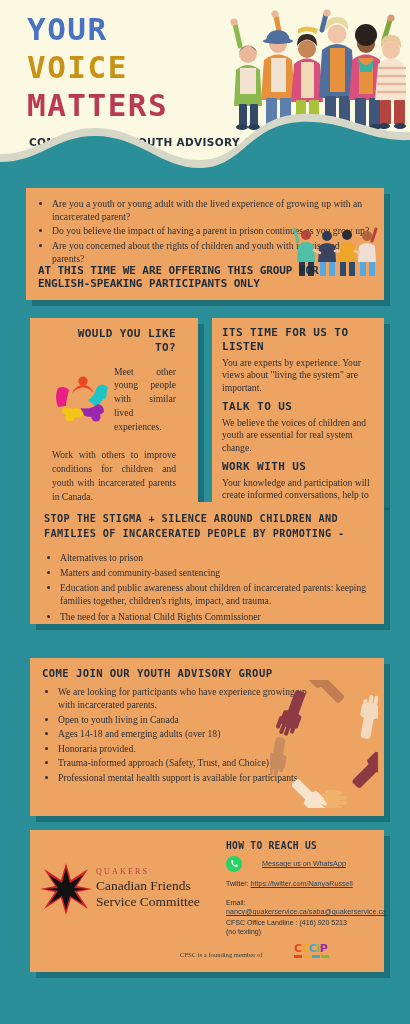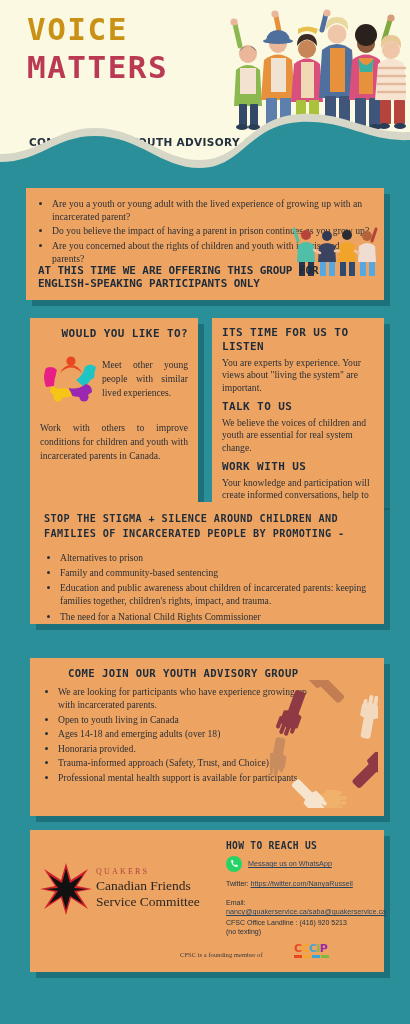--- a/index.html
+++ b/index.html
@@ -68,21 +68,21 @@
   .note{
     position:absolute;left:12px;bottom:10px;right:10px;
     font-family:"DejaVu Sans Mono", monospace;
     font-weight:bold;font-size:11px;letter-spacing:-.1px;
     color:#1d2b3a;text-transform:uppercase;
   }
   .kids{position:absolute;right:6px;bottom:22px;width:86px;height:55px;}
 
   
   #card2{left:30px;top:318px;width:168px;height:186px;}
-  #card2 .pad{padding:9px 10px;}
+  #card2 .pad{padding:9px 22px;}
   #card2 .hd{text-align:right;}
   .mid-row{display:flex;align-items:center;margin-top:10px;}
   .circle-people{width:62px;height:56px;flex:0 0 62px;}
   #card2 .mtxt{font-family:"Liberation Serif", serif;font-size:9.6px;line-height:1.45;color:#2c2f35;text-align:justify;}
   #card2 .btxt{margin-top:14px;font-family:"Liberation Serif", serif;font-size:9.6px;line-height:1.45;color:#2c2f35;text-align:justify;}
 
   #card3{left:212px;top:318px;width:172px;height:186px;}
   #card3 .pad{padding:8px 10px;}
   #card3 .hd{font-size:11px;margin-top:5px;}
   #card3 .hd.first{margin-top:0;}
@@ -91,42 +91,42 @@
   
   #card4{left:30px;top:502px;width:354px;height:122px;}
   #card4 .pad{padding:10px 14px;}
   #card4 .hd{font-size:10.2px;line-height:1.45;margin-bottom:9px;}
   #card4 ul.blist{padding-left:16px;}
   #card4 ul.blist li{font-size:9.6px;line-height:1.38;margin-bottom:2px;}
 
   
   #card5{left:30px;top:658px;width:354px;height:158px;}
   #card5 .pad{padding:9px 12px;}
-  #card5 .hd{font-size:10.6px;margin-bottom:5px;margin-left:26px;}
+  #card5 .hd{font-size:10.6px;margin-bottom:5px;}
   #card5 ul.blist{padding-left:16px;width:250px;}
   #card5 ul.blist li{font-size:9.6px;line-height:1.36;margin-bottom:1.5px;}
   .hands{position:absolute;right:6px;top:22px;width:108px;height:128px;}
 
   
   #card6{left:30px;top:830px;width:354px;height:142px;}
   .logo-zone{position:absolute;left:10px;top:28px;width:170px;height:62px;display:flex;align-items:center;gap:4px;}
   .star{width:52px;height:52px;flex:0 0 52px;}
   .qtext{line-height:1;}
   .q-quakers{
     font-family:"Liberation Serif", serif;font-size:8px;letter-spacing:2.2px;
     color:#b2453f;margin:0 0 2px 0;text-transform:uppercase;
   }
   .q-l1,.q-l2{font-family:"Liberation Serif", serif;font-size:13.5px;color:#2a2622;line-height:1.18;margin:0;}
 
   .reach-hd{
     position:absolute;left:196px;top:10px;
     font-family:"DejaVu Sans Mono", monospace;font-weight:bold;font-size:9.6px;
     letter-spacing:.3px;color:#1d2b3a;text-transform:uppercase;
   }
-  .wa-row{position:absolute;left:196px;top:26px;display:flex;align-items:center;gap:6px;}
+  .wa-row{position:absolute;left:196px;top:26px;display:flex;align-items:center;gap:20px;}
   .wa-icon{width:16px;height:16px;flex:0 0 16px;}
   .link{
     font-family:"Liberation Sans", sans-serif;font-size:7.2px;color:#274560;
     text-decoration:underline;line-height:1.3;
   }
   .ctline{
     position:absolute;left:196px;
     font-family:"Liberation Sans", sans-serif;font-size:7px;color:#23313d;line-height:1.3;
   }
   #twline{top:49px;}
@@ -141,20 +141,21 @@
   .cccip-word{font-family:"DejaVu Sans", sans-serif;font-weight:bold;font-size:11px;letter-spacing:-.6px;line-height:1;}
 </style>
 </head>
 <body>
 
 <div class="page">
 
   <div class="header">
 
     <div class="title-block">
+      <div class="ttl t1">Your</div>
       <div class="ttl t2">Voice</div>
       <div class="ttl t3">Matters</div>
     </div>
 
     <div class="subtitle">Come join our youth advisory group at CFSC</div>
 
     <div class="people">
       <svg viewBox="0 0 188 125" width="188" height="125">
 
         <g stroke-linecap="round" fill="none" stroke-width="5">
@@ -339,21 +340,21 @@
       </div>
     </div>
   </div>
 
   <div class="card" id="card4">
     <div class="card-inner">
       <div class="pad">
         <div class="hd">Stop the stigma + silence around children and families of incarcerated people by promoting -</div>
         <ul class="blist">
           <li>Alternatives to prison</li>
-          <li>Family and community-based sentencing</li>
+          <li>Matters and community-based sentencing</li>
           <li>Education and public awareness about children of incarcerated parents: keeping families together, children's rights, impact, and trauma.</li>
           <li>The need for a National Child Rights Commissioner</li>
         </ul>
       </div>
     </div>
   </div>
 
   <div class="card" id="card5">
     <div class="card-inner">
       <div class="pad">

